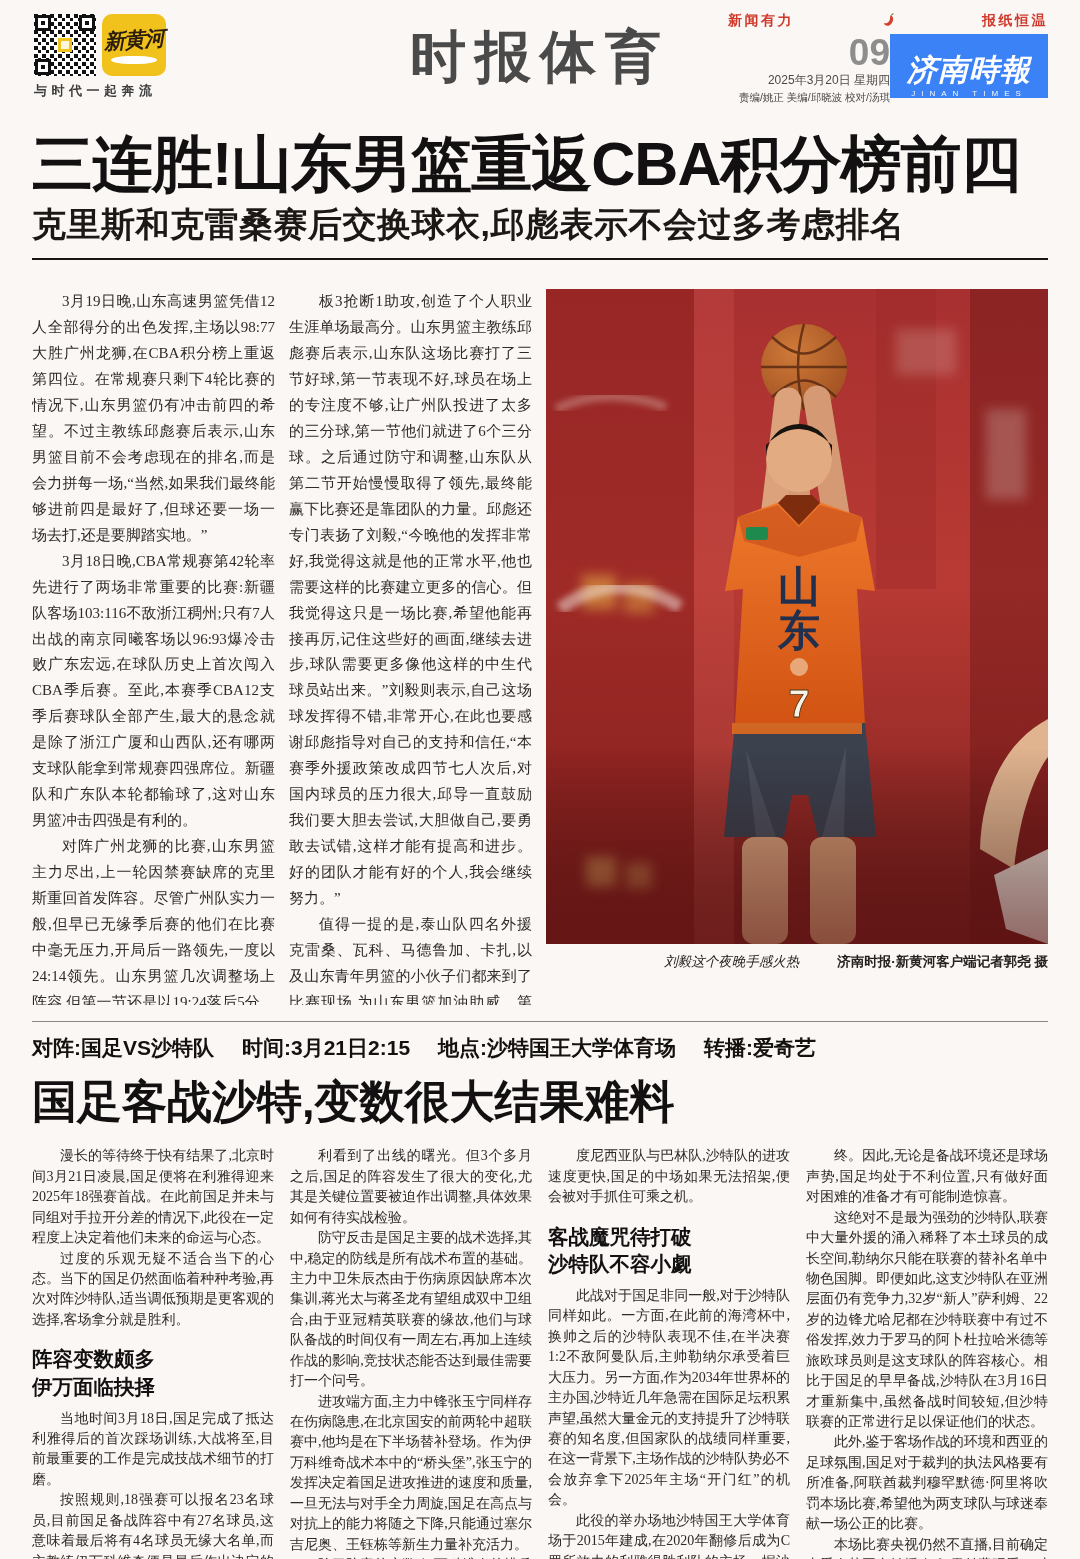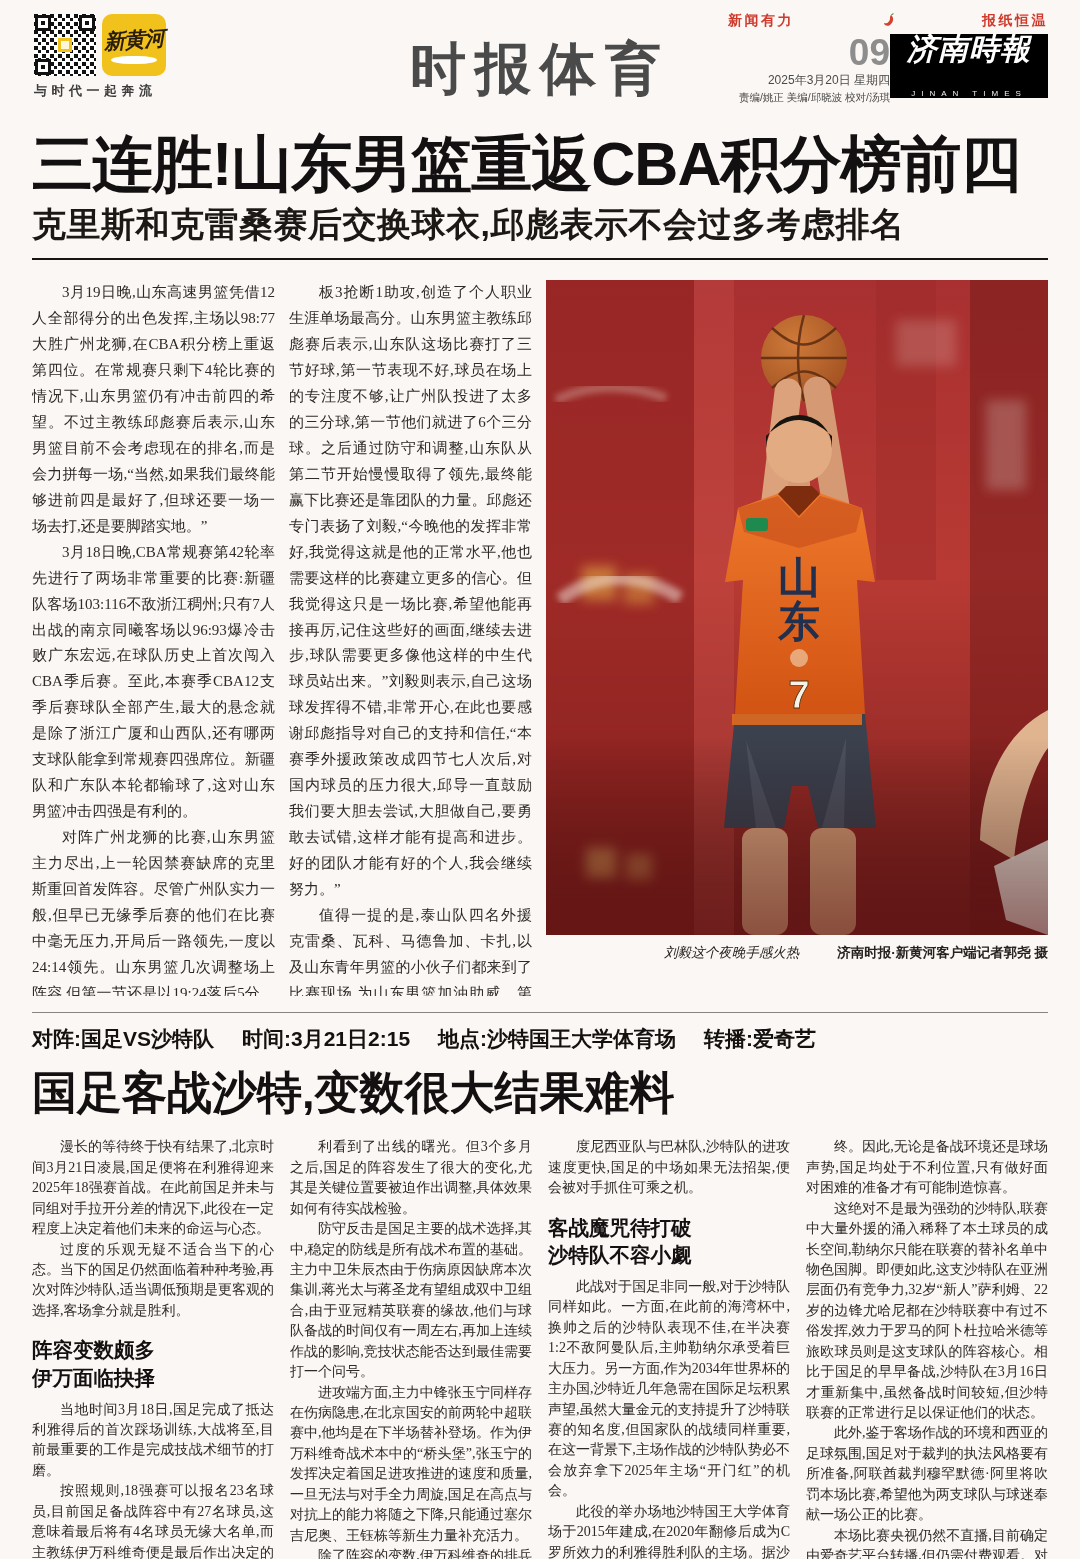--- a/index.html
+++ b/index.html
@@ -14,46 +14,46 @@
   .brand-left { position:absolute; left:2px; top:4px; width:150px; }
   .brand-row { display:flex; gap:6px; align-items:flex-start; }
   .qr { width:62px; height:62px; background:#fff; }
   .logo-box { width:64px; height:62px; background:#f2c21c; border-radius:10px;
     display:flex; flex-direction:column; align-items:center; justify-content:center; position:relative; }
   .logo-text { font-family:"DejaVu Serif", serif; font-style:italic; font-weight:bold;
     font-size:21px; color:#2b1d0e; letter-spacing:-1px; transform:rotate(-4deg); }
   .logo-ribbon { width:46px; height:8px; background:#fff; border-radius:50%/60%; margin-top:2px; }
   .brand-slogan { margin-top:6px; font-family:"Liberation Sans", sans-serif;
     font-size:13px; letter-spacing:4.5px; color:#3c3c3c; font-weight:600; white-space:nowrap; }
-  .section-title { position:absolute; left:50%; top:22px; transform:translateX(-50%);
+  .section-title { position:absolute; left:50%; top:10px; transform:translateX(-50%);
     font-family:"Liberation Sans", sans-serif; font-weight:900; font-size:56px;
     letter-spacing:9px; color:#4a4a4a; white-space:nowrap; }
   .masthead-right { position:absolute; right:0; top:2px; width:320px; }
   .red-slogan { display:flex; justify-content:space-between; align-items:center; gap:5px;
     font-family:"Liberation Sans", sans-serif; font-size:14px; font-weight:700;
     color:#cf3a2c; letter-spacing:2.5px; }
   .mh-row { display:flex; justify-content:flex-end; align-items:flex-start; margin-top:4px; }
   .page-info { text-align:right; font-family:"Liberation Sans", sans-serif; padding-top:2px; }
   .page-num { font-size:37px; font-weight:800; color:#8d8d8d; line-height:0.9; }
   .date-line { font-size:12px; color:#4a4a4a; margin-top:3px; white-space:nowrap; }
   .editors-line { font-size:10.5px; color:#4a4a4a; margin-top:2px; white-space:nowrap; }
-  .paper-box { width:158px; height:64px; background:#000000; color:#fff;
-    display:flex; flex-direction:column; align-items:center; justify-content:space-between; }
+  .paper-box { width:158px; height:64px; background:#3b82f6; color:#fff;
+    display:flex; flex-direction:column; align-items:center; justify-content:flex-end; }
   .paper-name { font-family:"DejaVu Serif", serif; font-style:italic; font-weight:bold;
     font-size:30px; letter-spacing:1px; line-height:1; }
   .paper-en { font-family:"Liberation Sans", sans-serif; font-size:8px; letter-spacing:6px;
     margin-top:4px; opacity:.95; }
   
   .lead { margin-top:8px; border-bottom:2px solid #181512; padding-bottom:10px; }
   .h1 { font-family:"Liberation Sans", sans-serif; font-weight:900; font-size:61px;
     letter-spacing:-1px; color:#121010; white-space:nowrap; line-height:1.12; }
   .h2 { font-family:"Liberation Sans", sans-serif; font-weight:700; font-size:34px;
     color:#1b1816; margin-top:4px; letter-spacing:0.5px; white-space:nowrap; }
   
-  .a1 { display:flex; gap:14px; margin-top:20px; }
+  .a1 { display:flex; gap:14px; margin-top:29px; }
   .a1-cols { width:500px; height:716px; display:flex; gap:14px; overflow:hidden; }
   .a1 .col { flex:1; }
   .a1 p { font-size:15px; line-height:1.73; text-align:justify; text-indent:2em; color:#2e2a26; }
   figure.photo { width:502px; }
   .photo svg { display:block; width:502px; height:655px; }
   figcaption { margin-top:9px; display:flex; justify-content:flex-end; align-items:baseline; gap:38px; }
   .cap-text { font-family:"DejaVu Serif", serif; font-style:italic; font-size:13.5px; color:#262220;text-align:right; }
   .cap-credit { font-family:"Liberation Sans", sans-serif; font-weight:700; font-size:13.5px; color:#262220; }
   
   .match { border-top:1px solid #8a8580; margin-top:16px; padding-top:12px; }

